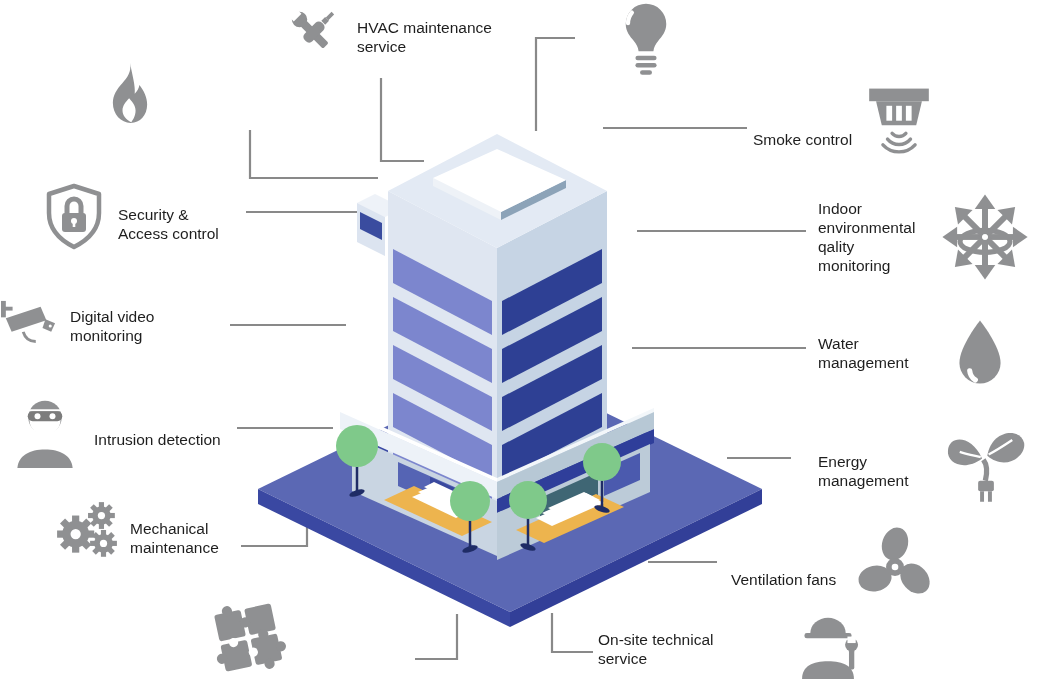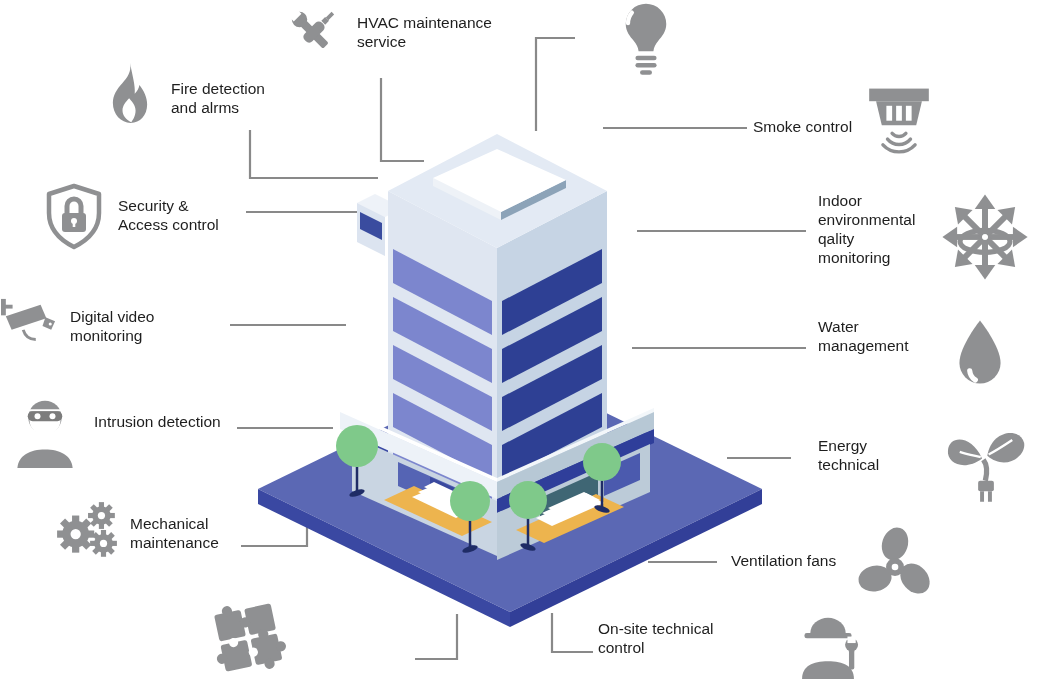--- a/index.html
+++ b/index.html
@@ -1,19 +1,19 @@
 <!DOCTYPE html>
 <html><head>
 <meta charset="utf-8">
 <style>
   html,body{margin:0;padding:0;background:#fff;}
   .stage{position:relative;width:1041px;height:681px;background:#fff;overflow:hidden;
          font-family:"Liberation Sans",sans-serif;}
   .layer{position:absolute;left:0;top:0;width:1041px;height:681px;}
-  .node{position:absolute;display:flex;align-items:flex-start;z-index:3;}
+  .node{position:absolute;display:flex;align-items:center;z-index:3;}
   .node .icon{display:block;flex:0 0 auto;}
   .node .icon svg{display:block;width:100%;height:100%;}
   .node .label{flex:0 0 auto;font-size:15.5px;line-height:1.22;color:#1e1e1e;
                white-space:pre-line;}
   svg{overflow:visible;}
 </style>
 </head>
 <body>
 
 <div class="stage">
@@ -150,22 +150,20 @@
     </span>
   </div>
 
   <div class="node" style="left:103px;top:63px">
     <span class="icon" style="width:54px;height:60px">
       <svg viewBox="0 0 24 28" fill="#8f9092">
         <path d="M12 0c.8 4.2-1.3 6.8-3.6 9.4C5.8 12.3 4 15 4 18.6 4 24 7.8 28 12.3 28c4.4 0 7.7-3.6 7.7-8.6 0-3.3-1.5-6.5-3.6-9.1-.3 1.7-1 3-2.2 4C14.6 10.7 13 5.4 12 0z"></path>
         <path d="M12.6 27.6c-2.4-1-4.1-3-4.1-5.5 0-2.4 1.6-4 3.1-5.7 1.2 1.5 3 3.1 3 5.8 0 2.5-1.2 4.4-2 5.4z" fill="#fff"></path>
       </svg>
     </span>
-    <span class="label" style="margin:17px 0 0 14px">Fire detection
-and alrms</span>
   </div>
 
   <div class="node" style="left:753px;top:116px">
     <span class="label" style="margin-top:2px">Smoke control</span>
     <span class="icon" style="width:74px;height:78px;margin:-32px 0 0 10px">
       <svg viewBox="0 0 64 68" fill="#8f9092">
         <rect x="6" y="4" width="52" height="11"></rect>
         <polygon points="12,15 52,15 47,36 17,36"></polygon>
         <rect x="21" y="19" width="5" height="13" fill="#fff"></rect>
         <rect x="29.5" y="19" width="5" height="13" fill="#fff"></rect>
@@ -279,21 +277,21 @@
         <circle cx="25.5" cy="21" r="2.6" fill="#fff"></circle>
           <circle cx="38.5" cy="21" r="2.6" fill="#fff"></circle>
         <path d="M8 66c1-11 11-16 24-16s23 5 24 16z"></path>
       </svg>
     </span>
     <span class="label" style="margin:21px 0 0 12px">Intrusion detection</span>
   </div>
 
   <div class="node" style="left:818px;top:437px">
     <span class="label" style="width:106px">Energy
-technical</span>
+management</span>
     <span class="icon" style="width:84px;height:84px;margin:-14px 0 0 20px">
       <svg viewBox="0 0 64 64" fill="#8f9092">
         <path d="M29 27C21 9 4 9 3 21c-1 10 13 16 26 6z"></path>
         <path d="M33 25C36 5 58 3 61 15c2 10-14 22-28 10z"></path>
         <path d="M12 22c6 2 12 3 16 4" stroke="#fff" stroke-width="1.8" fill="none"></path>
         <path d="M52 13c-6 4-12 8-18 11" stroke="#fff" stroke-width="1.8" fill="none"></path>
         <path d="M30 28c3 4 3 10 1.5 16" stroke="#8f9092" stroke-width="4" fill="none"></path>
         <rect x="26" y="44" width="12" height="8" rx="1.5"></rect>
         <rect x="27.5" y="52" width="3" height="8"></rect>
           <rect x="33.5" y="52" width="3" height="8"></rect>
@@ -369,21 +367,21 @@
             <circle cx="43.5" cy="55" r="4"></circle>
           <circle cx="33" cy="43.5" r="3.6" fill="#fff"></circle>
             <circle cx="19.5" cy="33" r="3.6" fill="#fff"></circle>
         </g>
       </svg>
     </span>
   </div>
 
   <div class="node" style="left:598px;top:620px">
     <span class="label" style="width:130px">On-site technical
-control</span>
+service</span>
     <span class="icon" style="width:76px;height:66px;margin:-7px 0 0 62px">
       <svg viewBox="0 0 64 56" fill="#8f9092">
         <path d="M17 17a15 13 0 0 1 30 0v2H17z"></path>
         <rect x="12" y="17" width="40" height="4.5" rx="2"></rect>
         <path d="M10 56c0-11 9-15 22-15s22 4 22 15z"></path>
         <circle cx="52" cy="27" r="5.5"></circle>
           <rect x="48.5" y="20" width="7" height="5.5" fill="#fff"></rect>
         <rect x="49.8" y="31" width="4.5" height="17" rx="1.5"></rect>
       </svg>
     </span>

